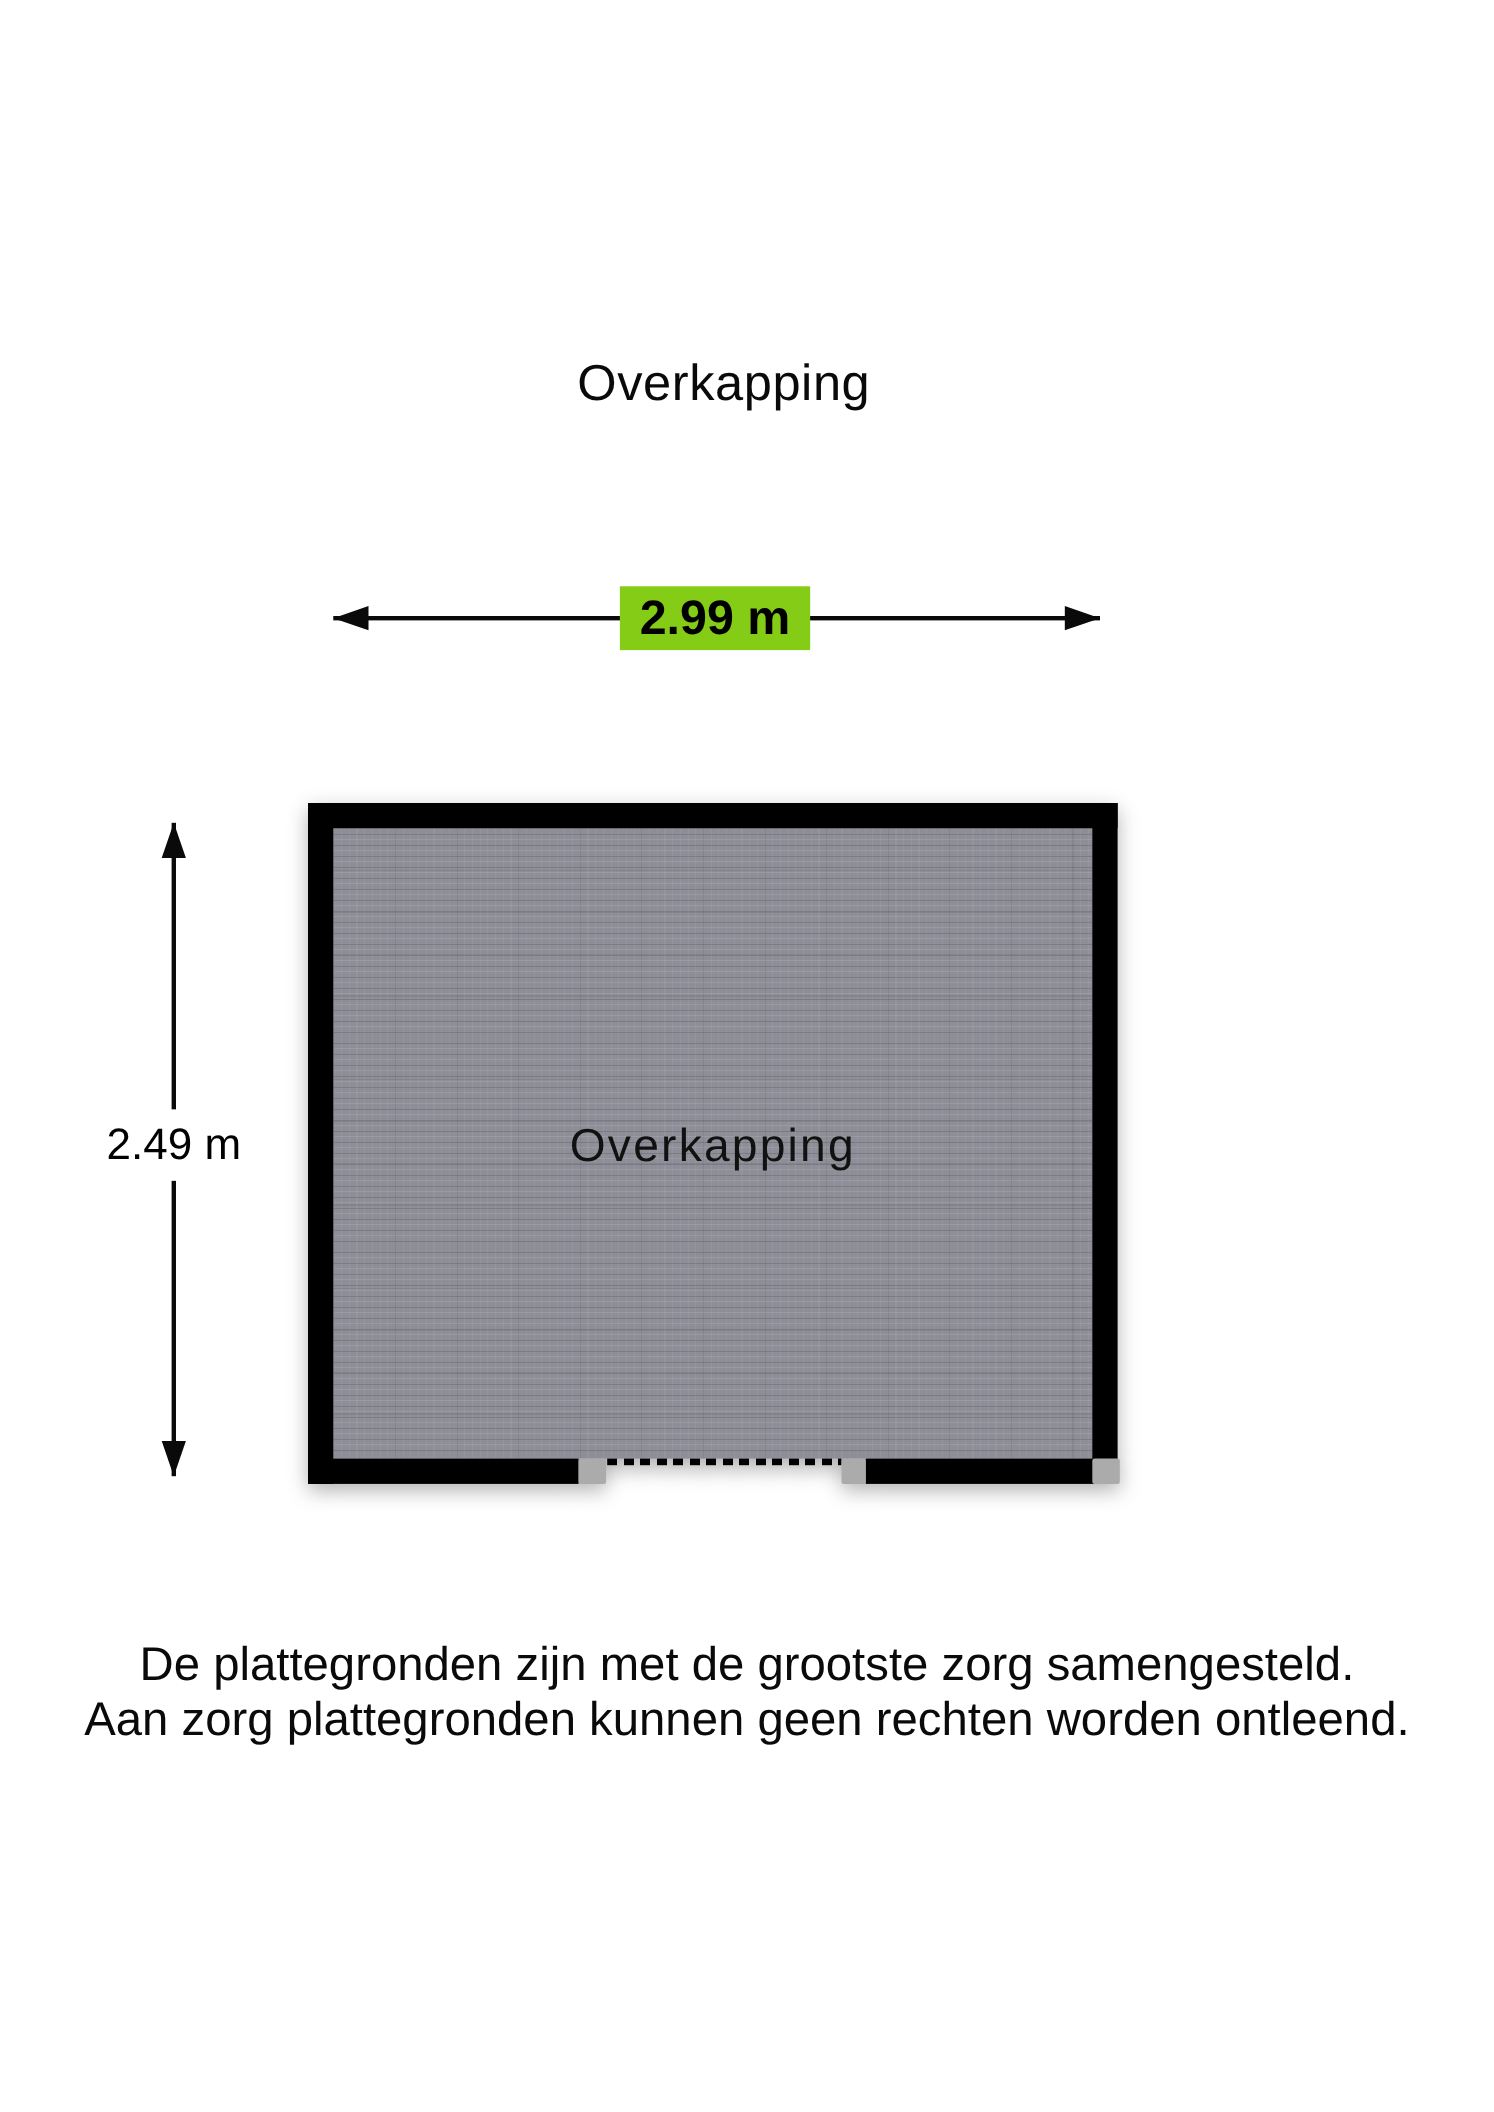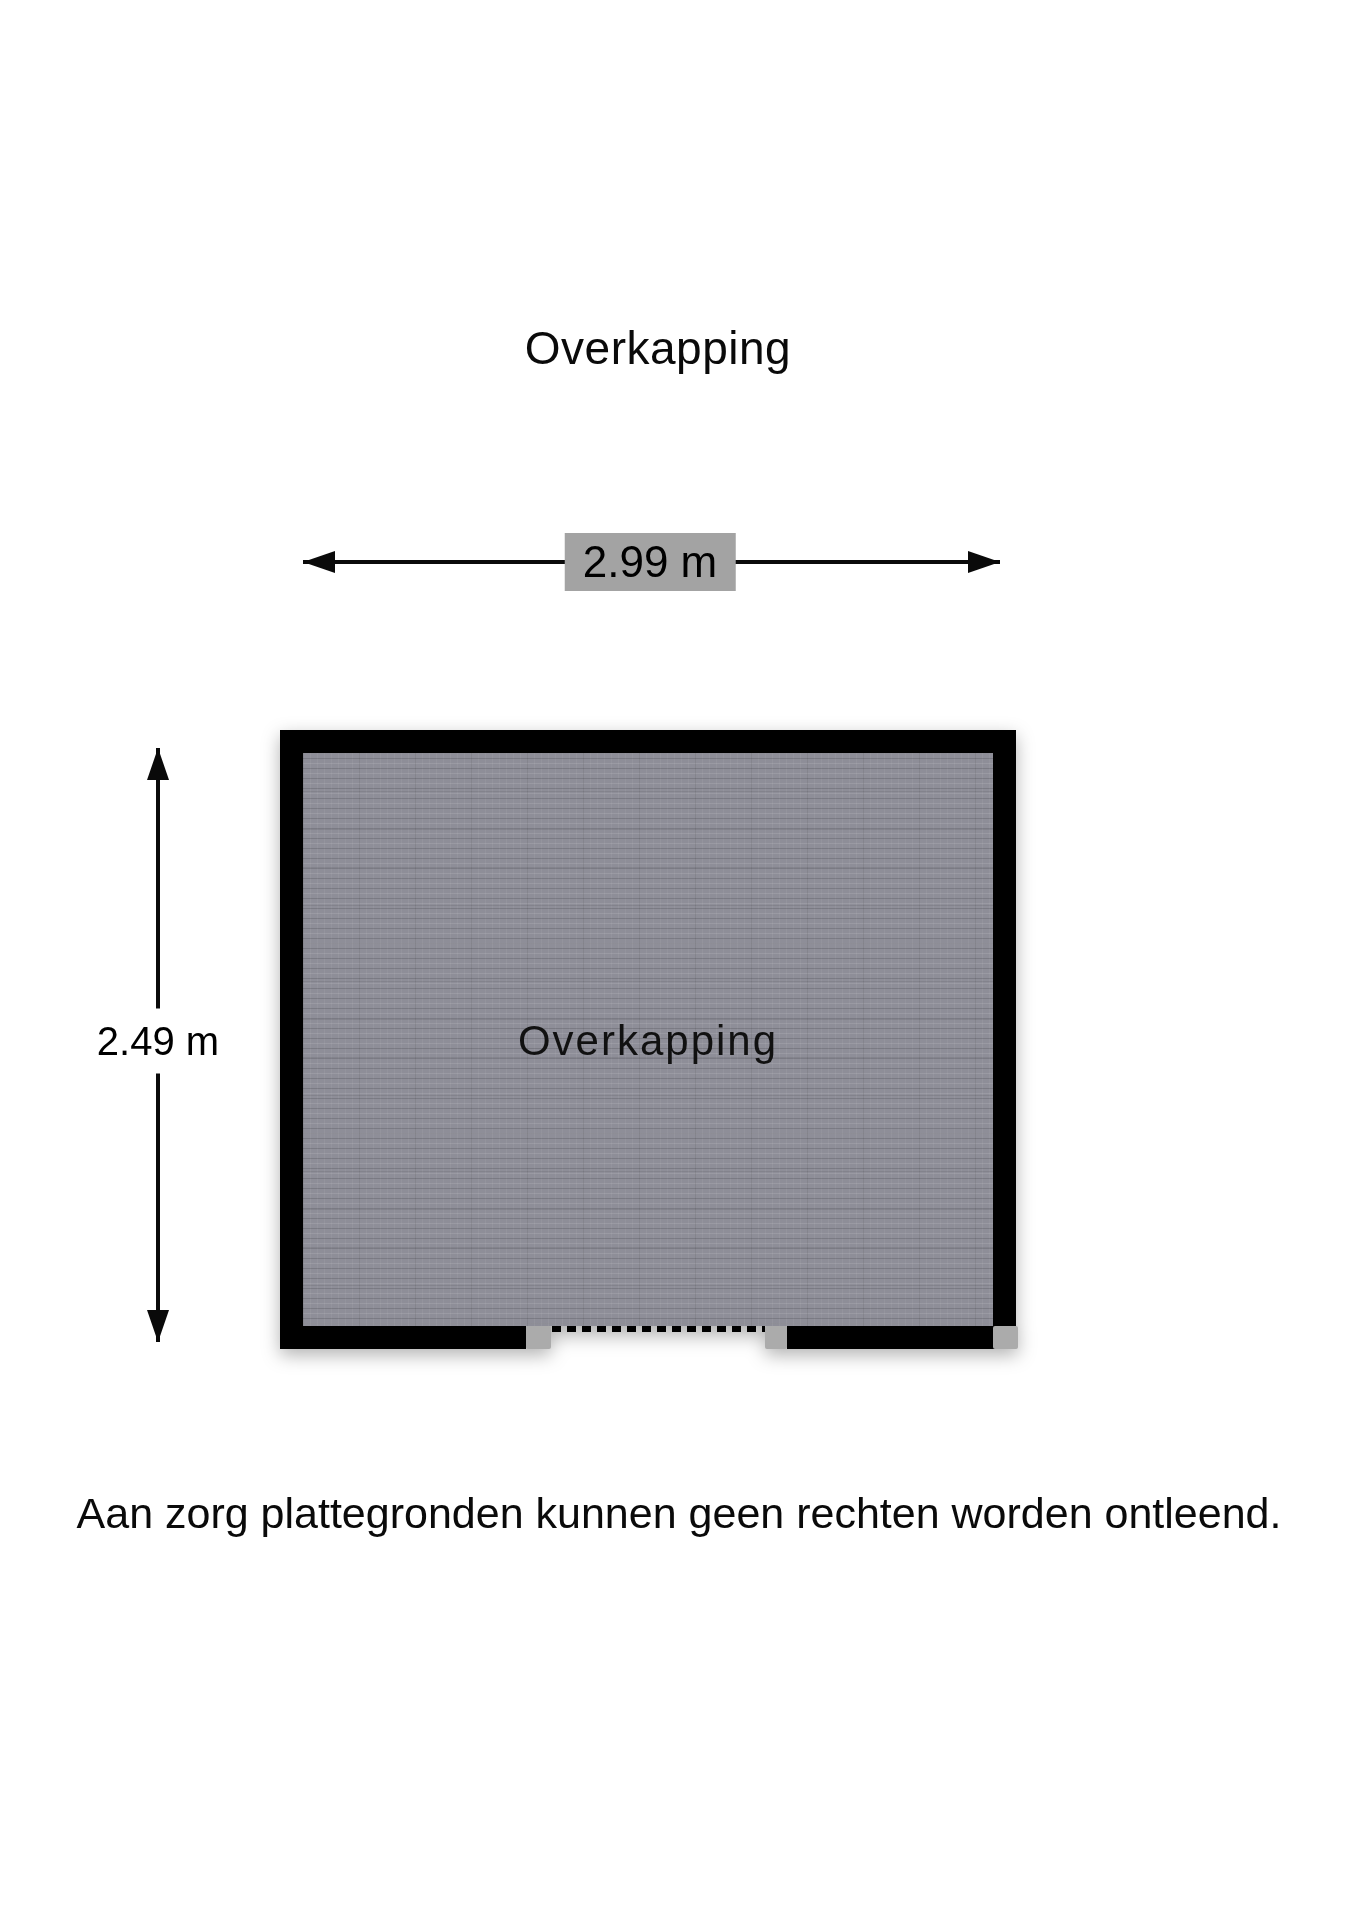--- a/index.html
+++ b/index.html
@@ -55,24 +55,25 @@
     top: 551px;
     border-top: 11px solid transparent;
     border-bottom: 11px solid transparent;
     border-left: 32px solid #0a0a0a;
   }
   .hdim-label {
     position: absolute;
     left: 650px;
     top: 562px;
     transform: translate(-50%, -50%);
-    background: #a3a3a3;
+    background: #84cc16;
     padding: 4px 18px;
     font-size: 44px;
     white-space: nowrap;
+    font-weight: bold;
   }
 
   
   .vdim-line {
     position: absolute;
     left: 156px;
     top: 748px;
     width: 4px;
     height: 594px;
     background: #0a0a0a;
@@ -194,14 +195,15 @@
   <div class="wall wall-bottom-left"></div>
   <div class="wall wall-bottom-right"></div>
   <div class="opening-dashes"></div>
   <div class="post post-left"></div>
   <div class="post post-right"></div>
   <div class="post post-corner"></div>
 </div>
 <div class="room-label">Overkapping</div>
 
 <div class="footer">
+  <div>De plattegronden zijn met de grootste zorg samengesteld.</div>
   <div>Aan zorg plattegronden kunnen geen rechten worden ontleend.</div>
 </div>
 
 </body></html>

